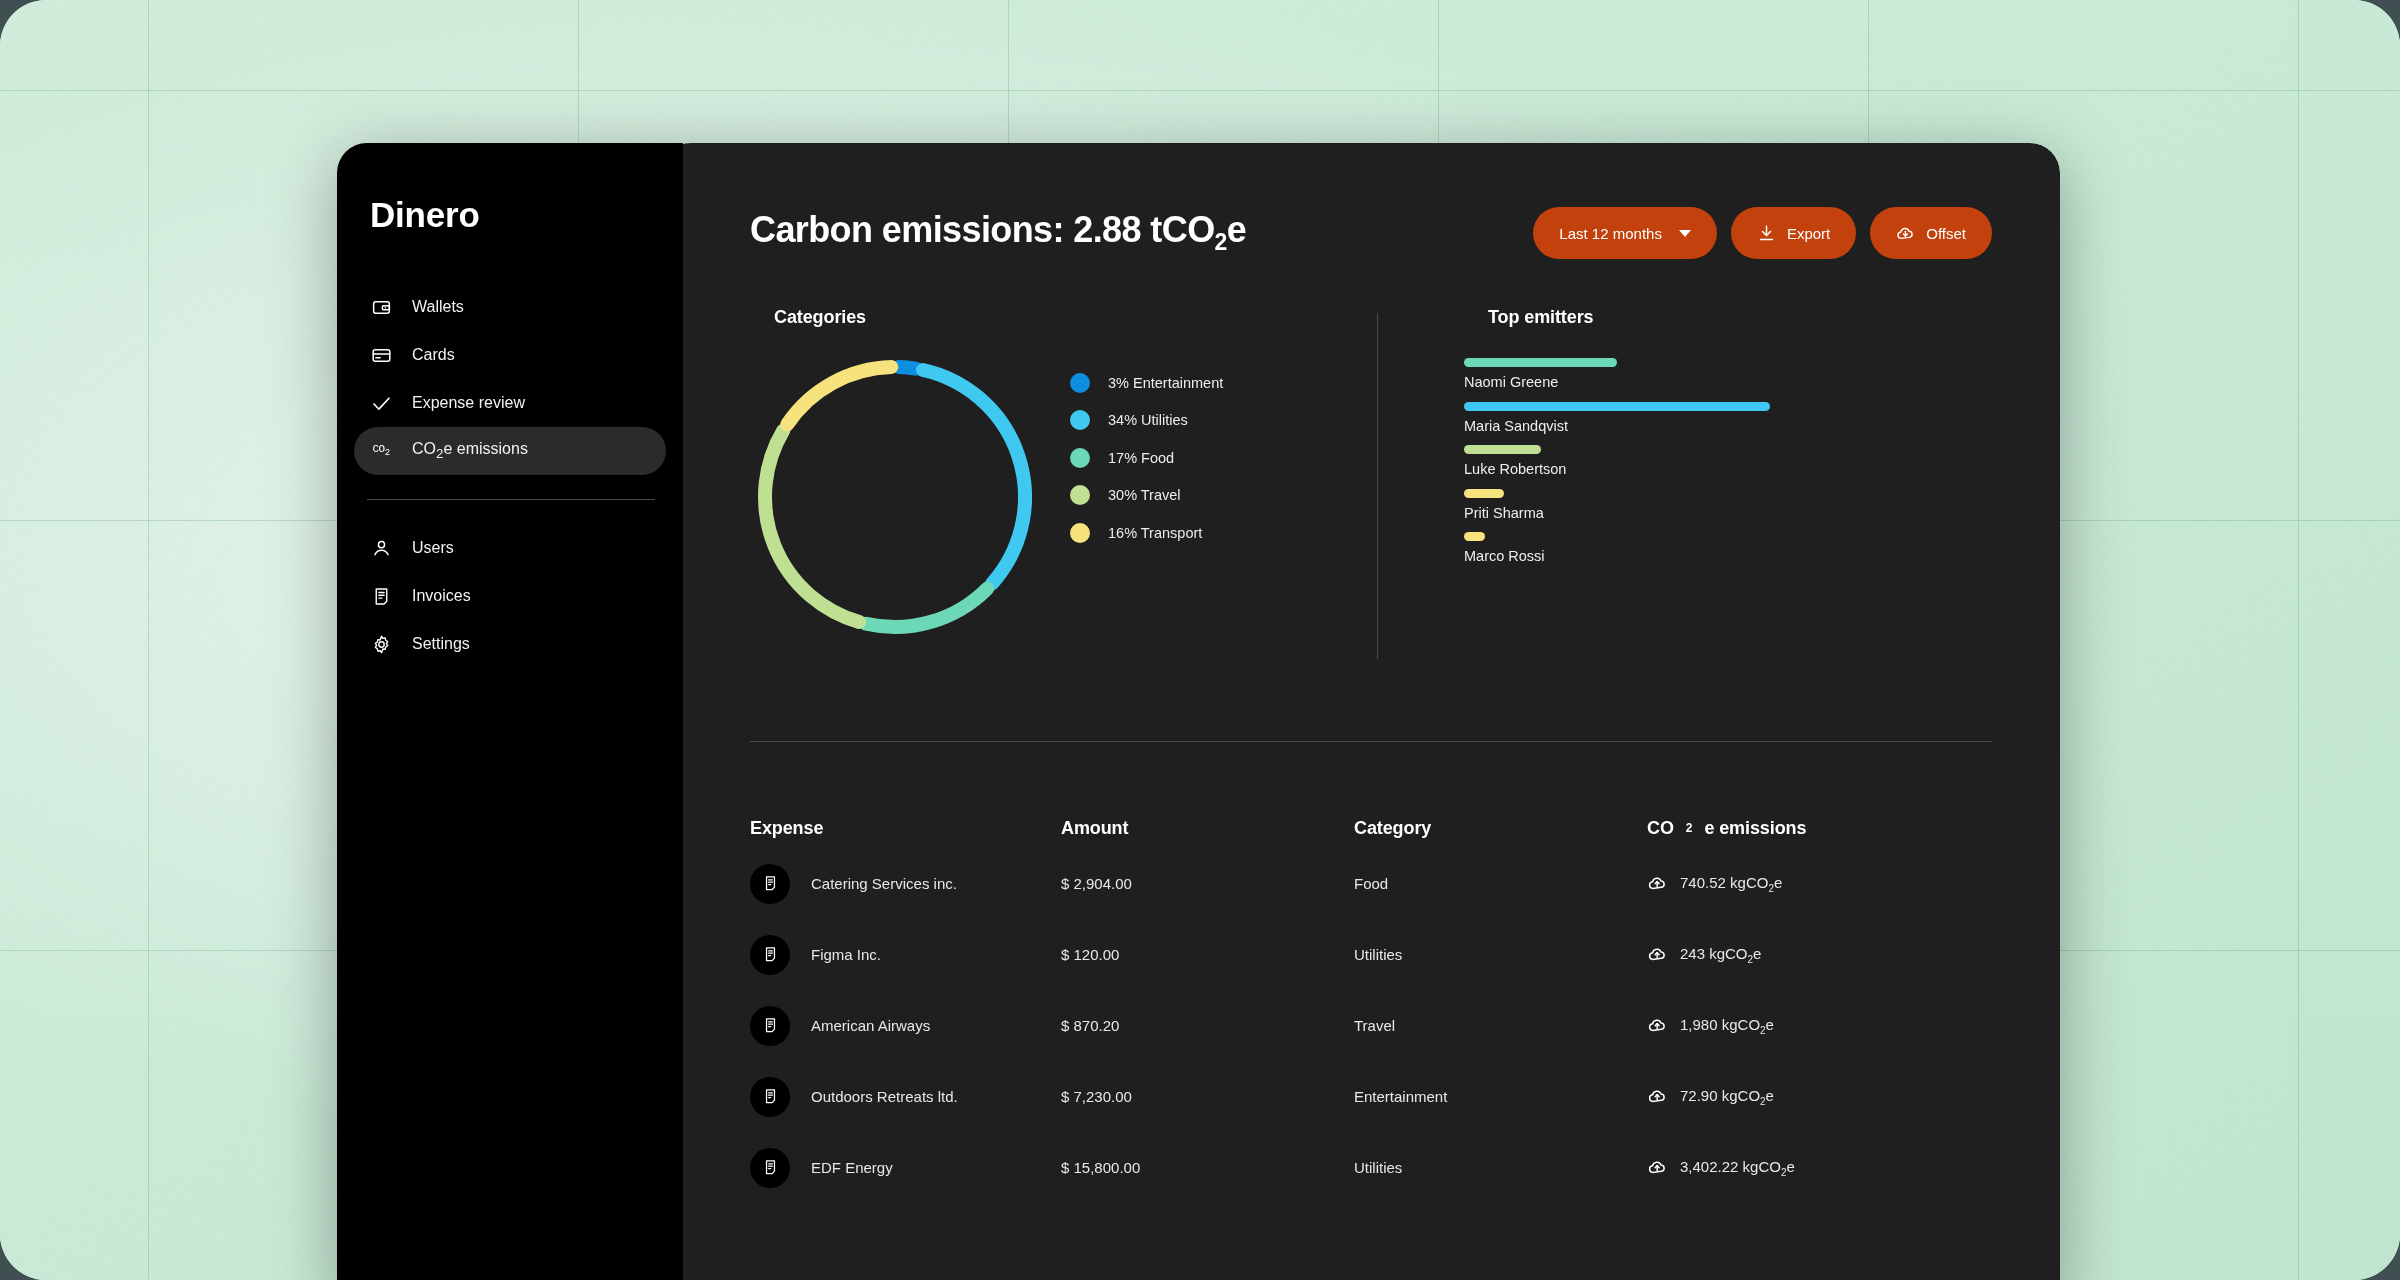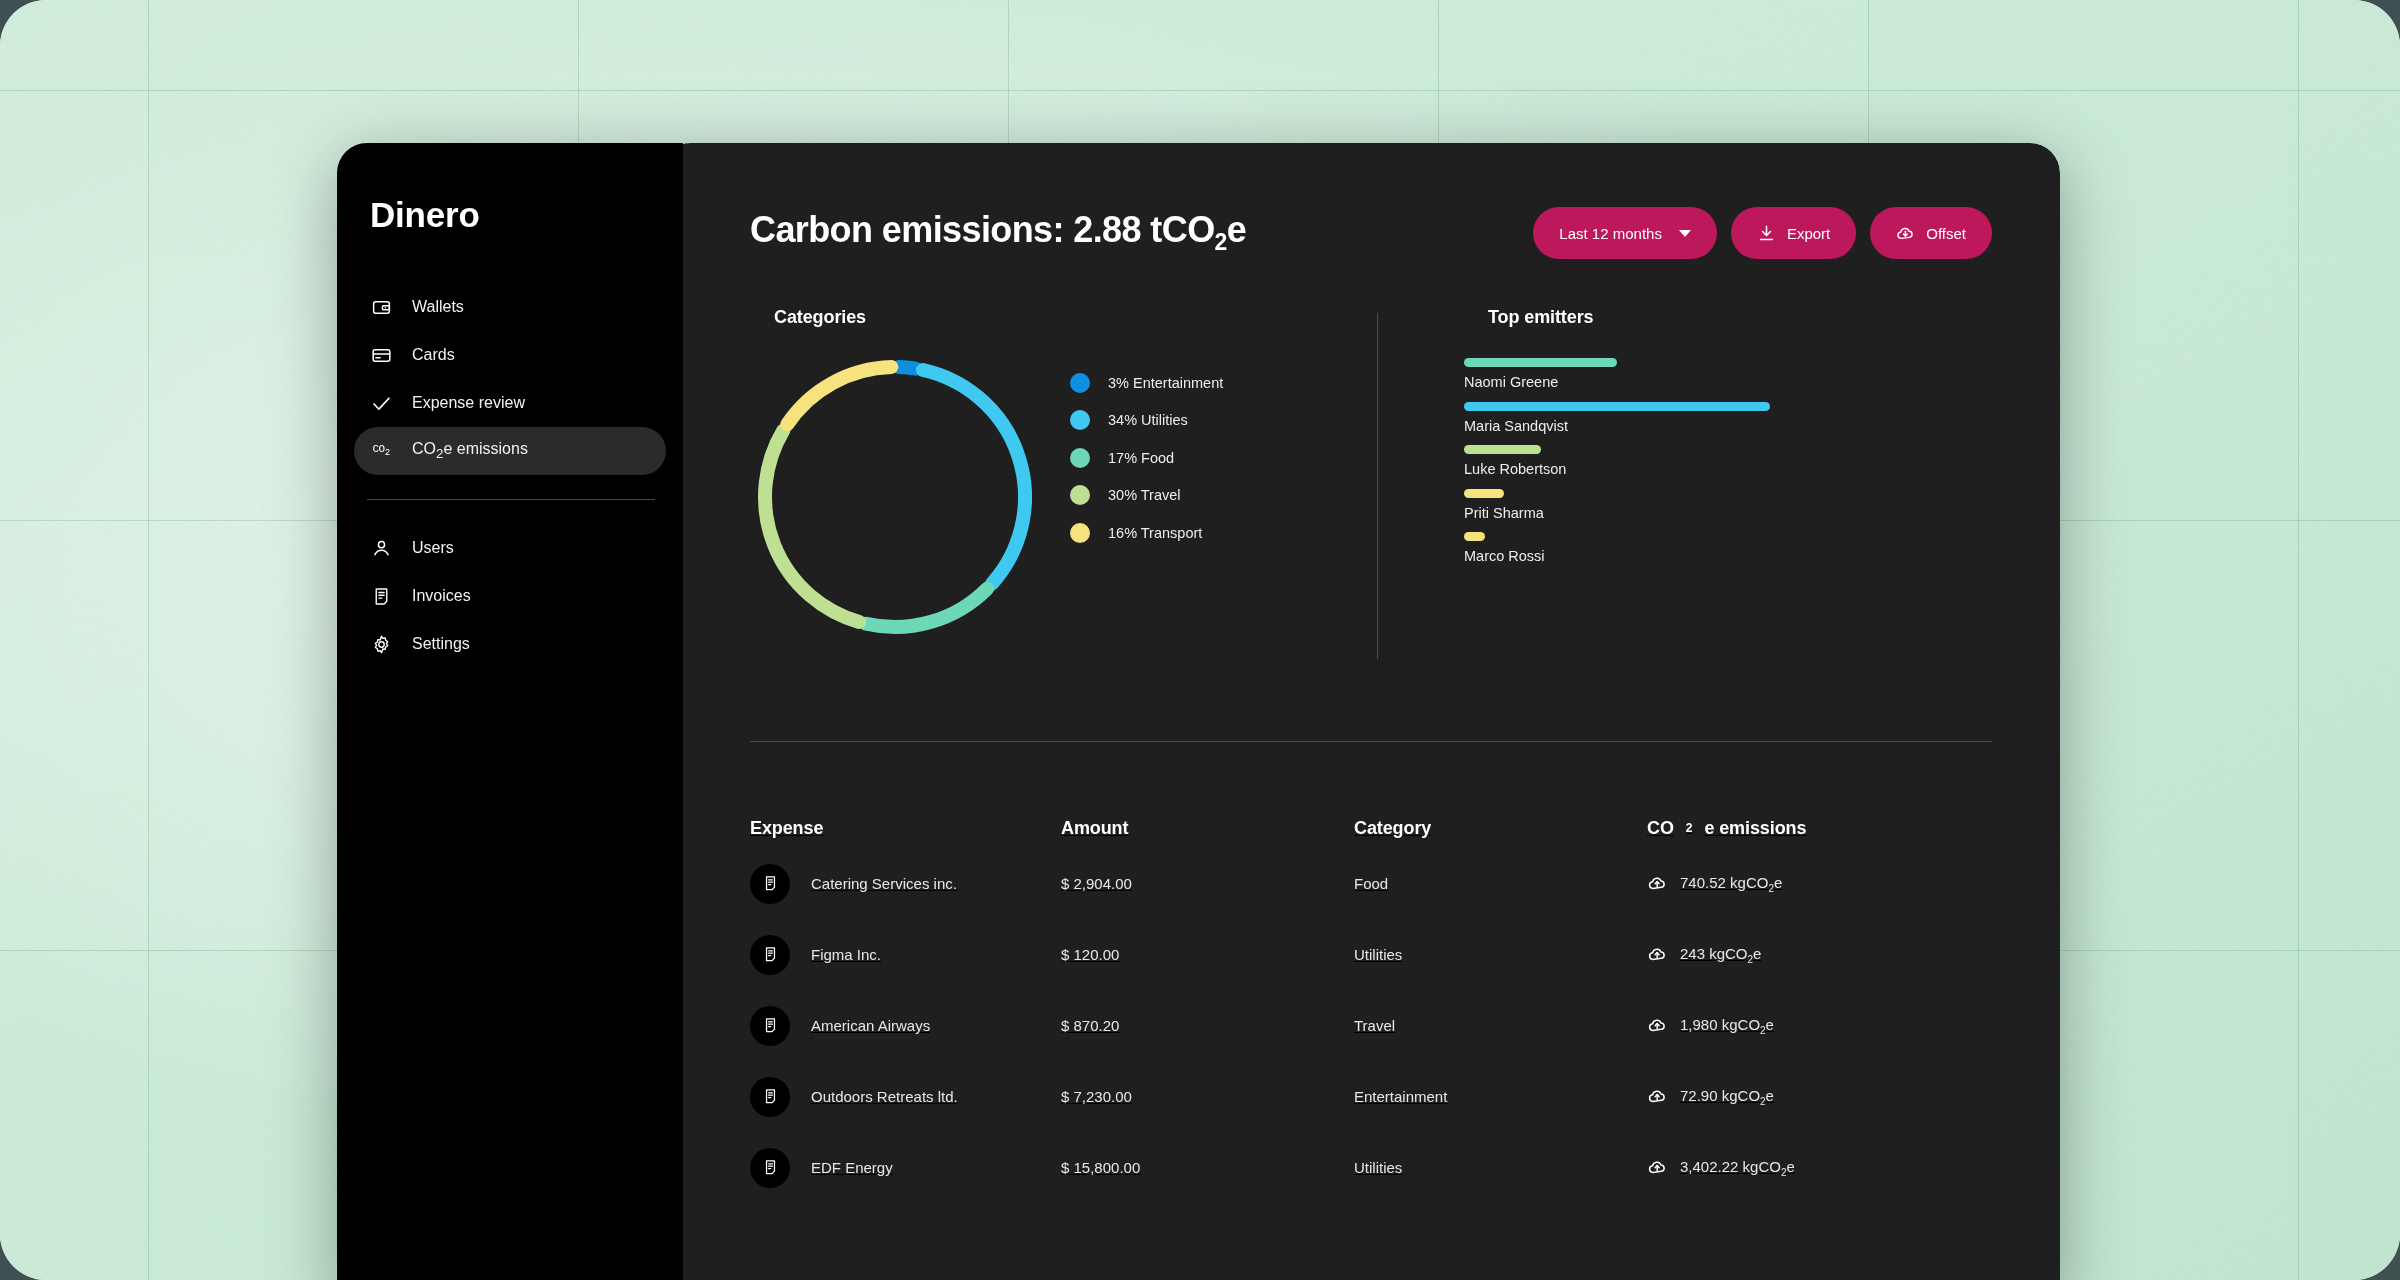--- a/index.html
+++ b/index.html
@@ -126,21 +126,21 @@
   #page-title {
     color: #ffffff;
     font-size: 36px;
     font-weight: 700;
     letter-spacing: -0.6px;
     white-space: nowrap;
   }
   #page-title sub { font-size: 23px; }
   #header-actions { display: flex; gap: 14px; align-items: center; }
   .pill-btn {
-    background: #be185d;
+    background: #c2410c;
     color: #ffffff;
     border: none;
     border-radius: 26px;
     height: 52px;
     padding: 0 26px;
     font-family: "Liberation Sans", sans-serif;
     font-size: 15px;
     display: flex;
     align-items: center;
     gap: 11px;
@@ -199,21 +199,20 @@
     background: #4a4a4a;
     margin-top: 72px;
   }
 
   
   #table { margin-top: 66px; }
   .t-row {
     display: flex;
     align-items: center;
     height: 71px;
-    text-decoration: underline;
   }
   .t-head { height: 40px; }
   .t-head .c { color: #ffffff; font-size: 18px; font-weight: 700; letter-spacing: -0.1px; }
   .t-head .c sub { font-size: 12px; }
   .c-expense { width: 311px; flex: 0 0 311px; display: flex; align-items: center; gap: 21px; }
   .c-amount  { width: 293px; flex: 0 0 293px; }
   .c-category{ width: 293px; flex: 0 0 293px; }
   .c-emis    { flex: 1; display: flex; align-items: center; gap: 12px; }
   .cell-txt { color: #e8e8e8; font-size: 15px; white-space: nowrap; }
   .cell-txt sub { font-size: 10px; }

